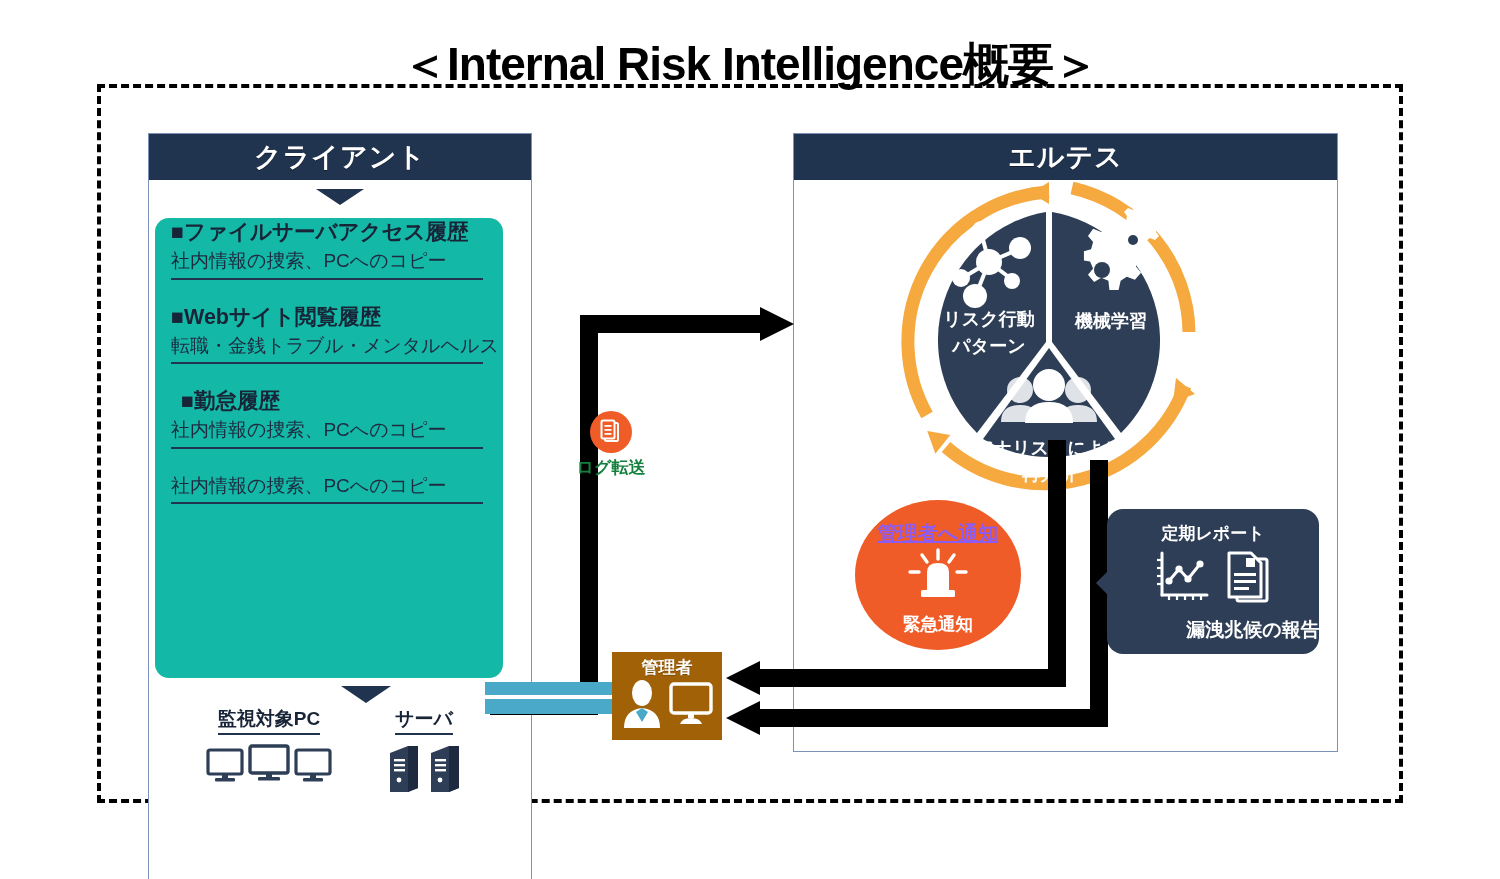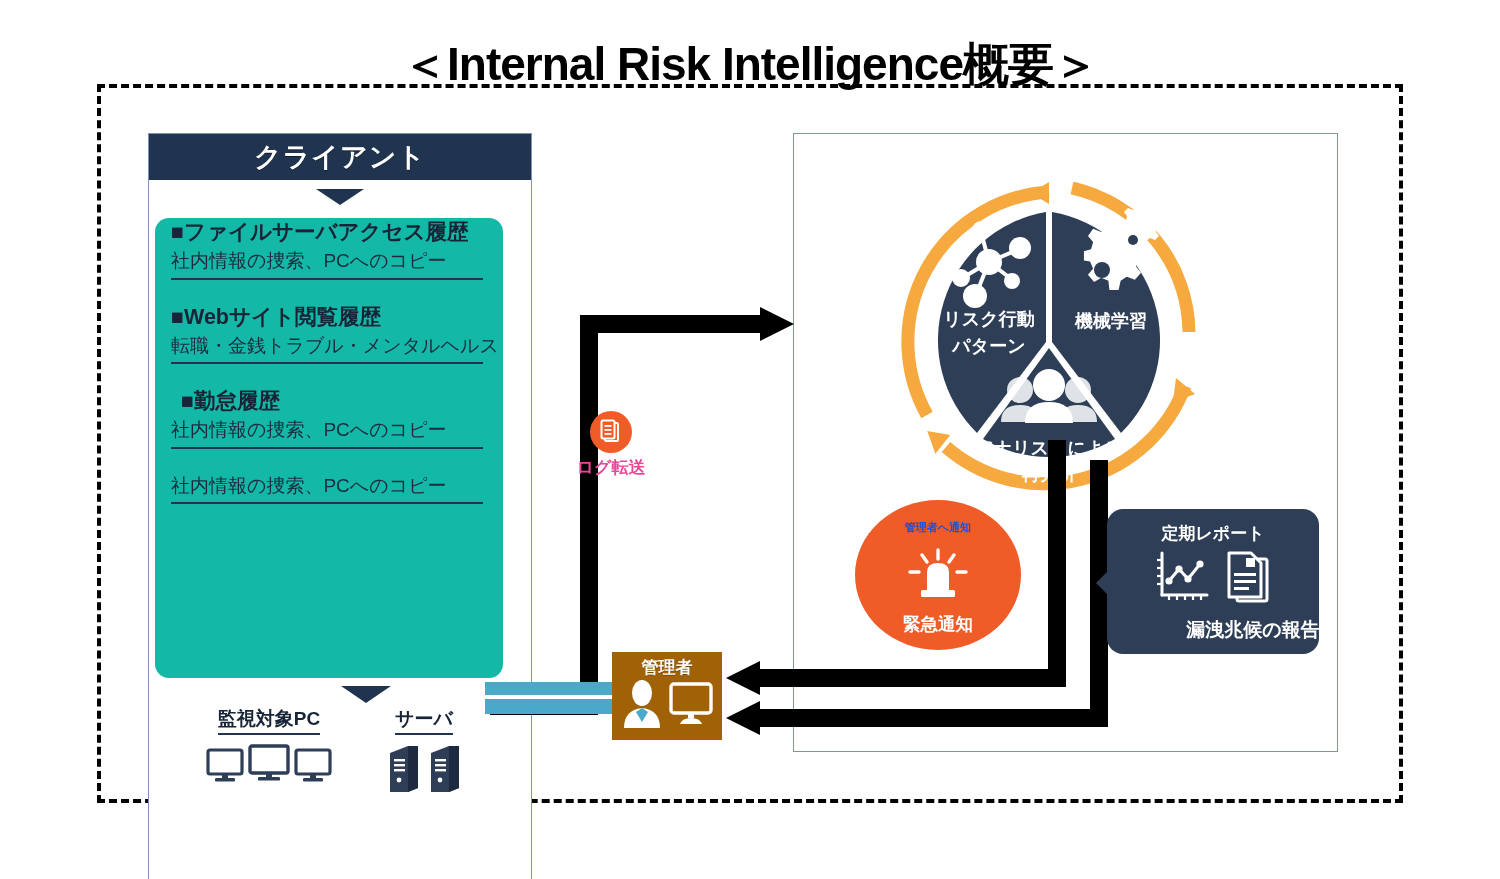--- a/index.html
+++ b/index.html
@@ -77,21 +77,21 @@
     position:absolute;left:0;top:0;width:166px;height:150px;border-radius:50%;
     background:#ef5c27;
   }
   .bubble-tail{
     position:absolute;left:120px;top:100px;width:0;height:0;
     border-left:26px solid #ef5c27;border-bottom:22px solid transparent;
     transform:rotate(12deg);
   }
   .bubble-text-top{
     position:absolute;left:0;top:20px;width:166px;text-align:center;
-    font-size:11px;font-weight:bold;color:#1d4ed8;white-space:nowrap;
+    font-size:20px;font-weight:bold;color:#8b5cf6;white-space:nowrap;text-decoration:underline;
   }
   .bubble-text-bot{
     position:absolute;left:0;top:112px;width:166px;text-align:center;
     font-size:17.5px;font-weight:bold;color:#ffffff;white-space:nowrap;
   }
   .siren{position:absolute;left:50%;top:48px;transform:translateX(-50%);}
 
   
   #report-box{
     position:absolute;left:1107px;top:509px;width:212px;height:145px;
@@ -121,21 +121,21 @@
   
   #cable{position:absolute;left:485px;top:682px;width:140px;height:32px;background:#4aa8c8;}
   #cable .line{position:absolute;left:0;top:13px;width:140px;height:4px;background:#ffffff;}
 
   
   #log-transfer{position:absolute;left:556px;top:411px;width:110px;text-align:center;}
   .lt-circle{
     width:42px;height:42px;border-radius:50%;background:#ef5c27;margin:0 auto;
     display:flex;align-items:center;justify-content:center;
   }
-  .lt-label{margin-top:3px;font-size:17px;font-weight:bold;color:#ec4899;white-space:nowrap;}
+  .lt-label{margin-top:3px;font-size:17px;font-weight:bold;color:#15803d;white-space:nowrap;}
 
   
   #arrows{position:absolute;left:0;top:0;width:1500px;height:879px;pointer-events:none;}
 </style>
 </head>
 <body>
 
 <div id="stage">
 
   <div class="title">＜Internal Risk Intelligence概要＞</div>
@@ -217,20 +217,21 @@
             <rect x="7" y="21" width="11" height="2.4" fill="#ffffff"></rect>
             <rect x="7" y="26" width="11" height="2.4" fill="#ffffff"></rect>
             <circle cx="12" cy="37" r="2.4" fill="#ffffff"></circle>
           </svg>
         </span>
       </div>
     </div>
   </div>
 
   <div class="panel" id="eltes-panel">
+    <div class="panel-head">エルテス</div>
 
     <svg id="cycle" viewBox="0 0 320 320">
 
       <g fill="none" stroke="#f5a93f" stroke-width="13" stroke-linecap="butt">
         <path d="M 160 10 A 150 150 0 0 0 38 233"></path>
         <path d="M 57 265 A 150 150 0 0 0 296 204"></path>
         <path d="M 300 150 A 150 150 0 0 0 183 6"></path>
       </g>
 
       <polygon points="160,0 160,22 142,11" fill="#f5a93f"></polygon>

